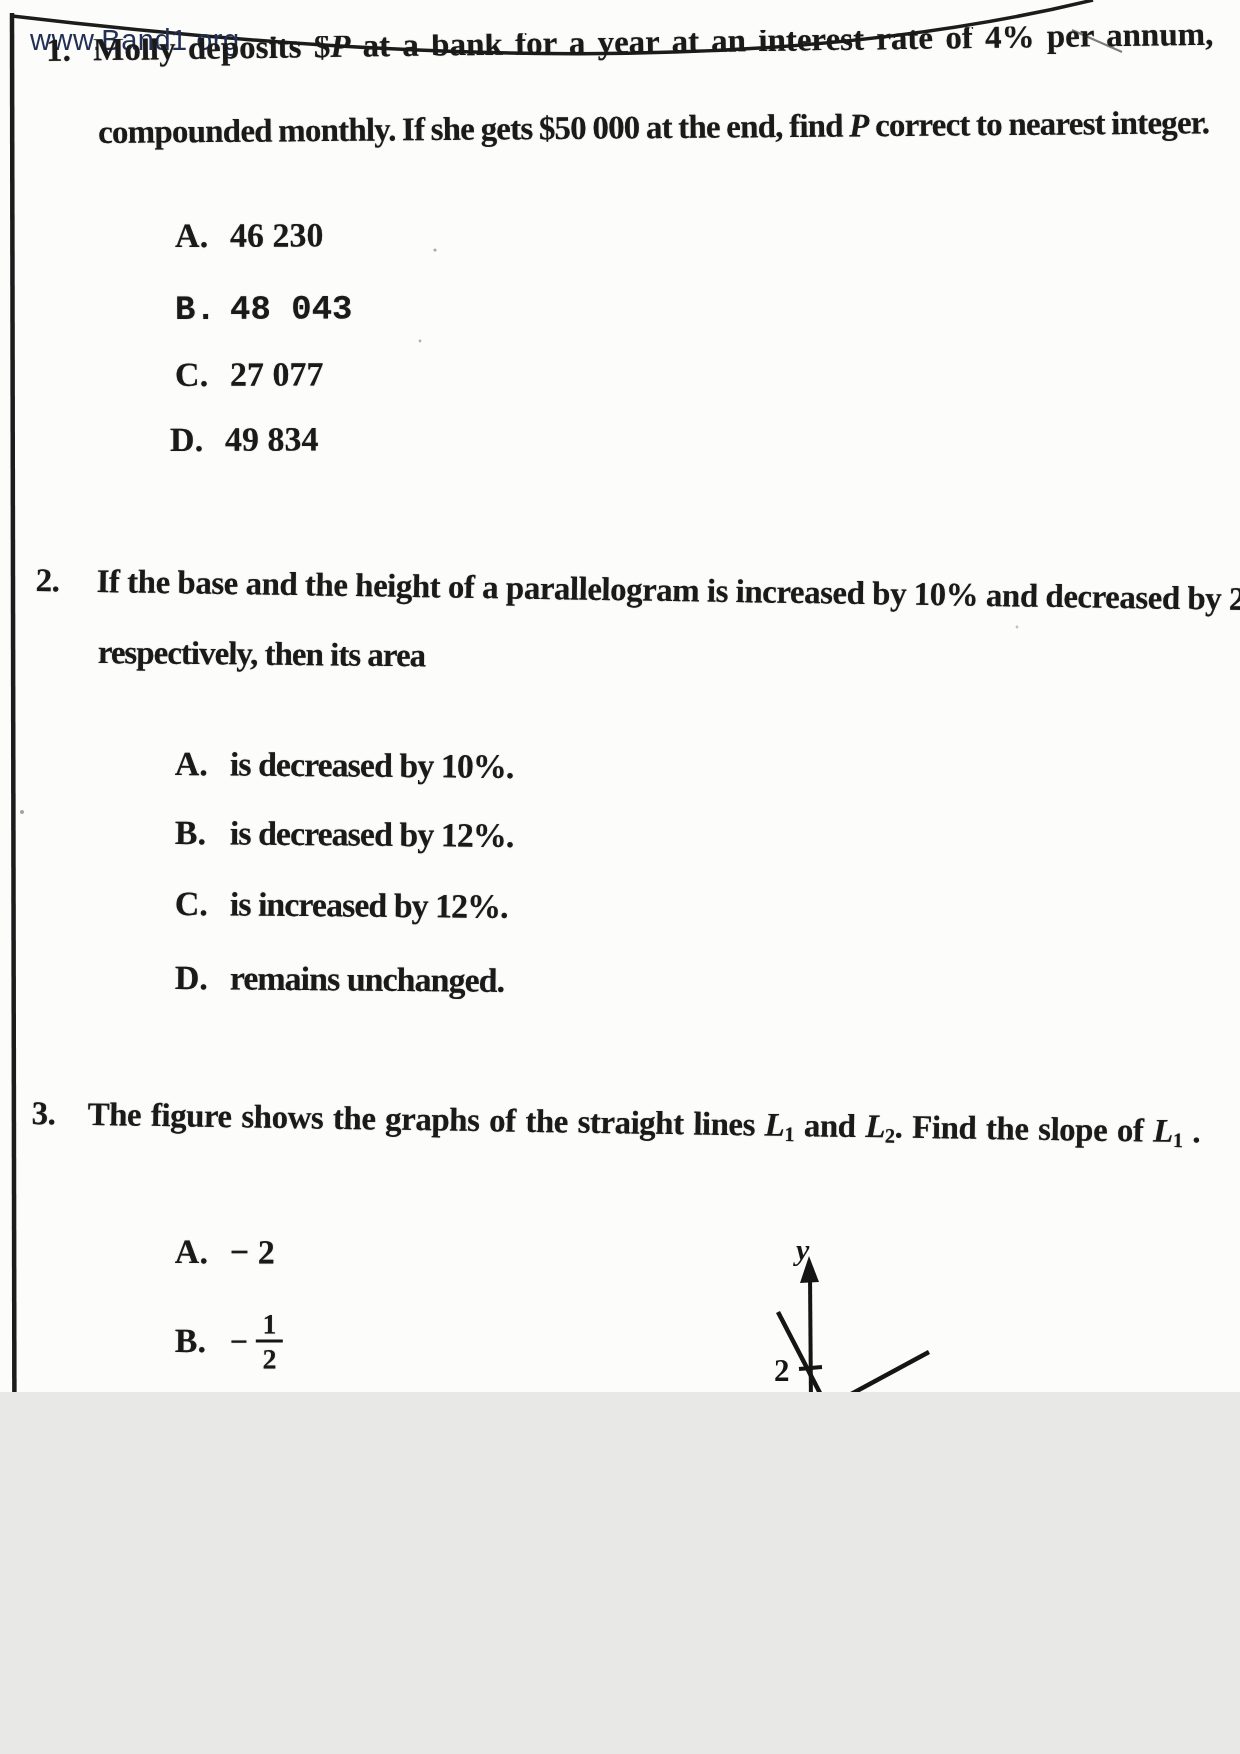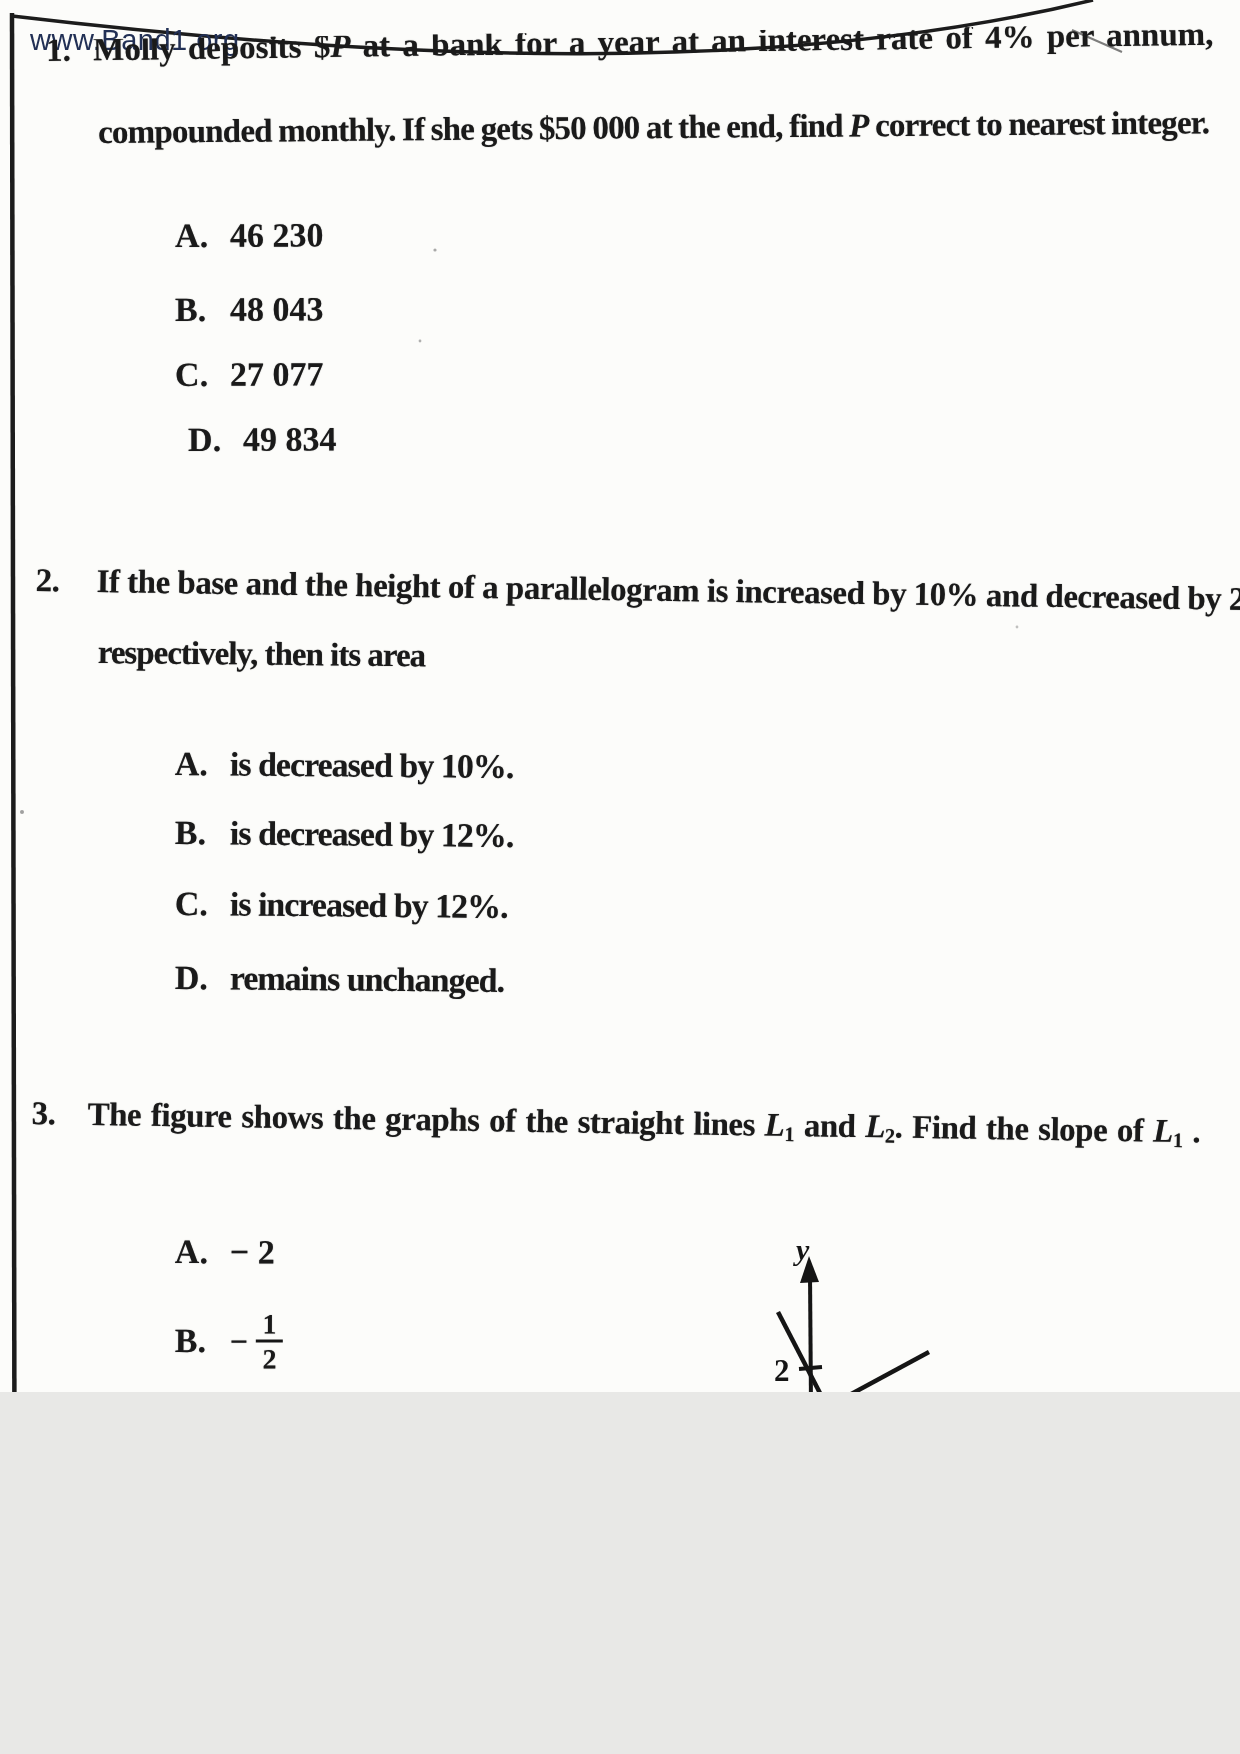--- a/index.html
+++ b/index.html
@@ -76,27 +76,27 @@
     </div>
   </div>
 
   <div class="abs qline q1l2" style="left:98px;top:112px;transform:rotate(-0.5deg);">
     <span>compounded monthly. If she gets $50 000 at the end, find </span><span class="it">P</span><span> correct to nearest integer.</span>
   </div>
 
   <div class="opt" style="left:175px;top:216px;transform:rotate(-0.2deg);">
     <span class="olabel">A.</span><span class="oval">46 230</span>
   </div>
-  <div class="opt" style="left:175px;top:290px;transform:rotate(-0.2deg);">
+  <div class="opt" style="left:175px;top:290px;transform:rotate(-0.2deg);font-family:Liberation Mono, monospace;">
     <span class="olabel">B.</span><span class="oval">48 043</span>
   </div>
   <div class="opt" style="left:175px;top:355px;transform:rotate(-0.2deg);">
     <span class="olabel">C.</span><span class="oval">27 077</span>
   </div>
-  <div class="opt" style="left:188px;top:420px;transform:rotate(-0.2deg);">
+  <div class="opt" style="left:170px;top:420px;transform:rotate(-0.2deg);">
     <span class="olabel">D.</span><span class="oval">49 834</span>
   </div>
 
   <div class="abs qline q2l1" style="left:36px;top:560px;transform:rotate(0.9deg);">
     <span class="qnum" style="width:61px;">2.</span><span>If the base and the height of a parallelogram is increased by 10% and decreased by 20%</span>
   </div>
   <div class="abs qline q2l2" style="left:98px;top:632px;transform:rotate(0.6deg);">respectively, then its area</div>
 
   <div class="opt q2opt" style="left:175px;top:744px;transform:rotate(0.5deg);">
     <span class="olabel">A.</span><span class="oval">is decreased by 10%.</span>

